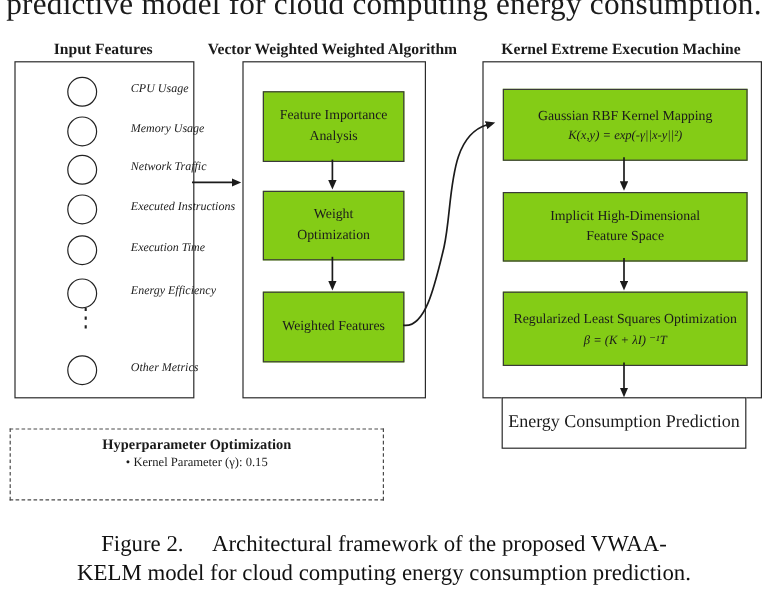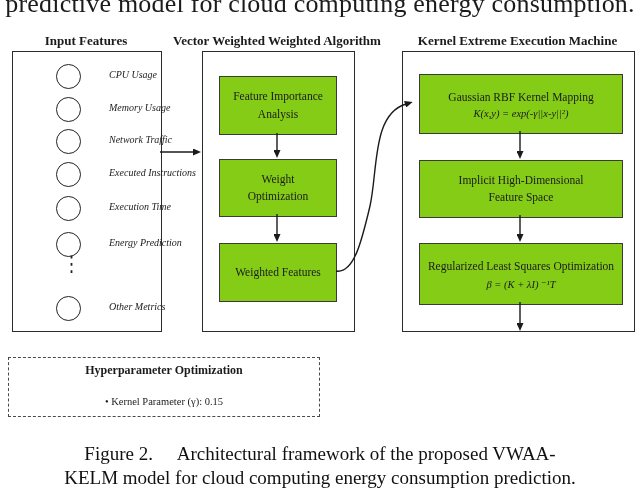--- a/index.html
+++ b/index.html
@@ -59,21 +59,21 @@
     border:1.5px solid #2b2b2b; background:#fff;
     display:flex; align-items:center; justify-content:center;
     font-size:15px; white-space:nowrap;
   }
   
   #hyper-box{
     left:8px; top:357px; width:310px; height:58px;
     border:1.6px dashed #4a4a4a; background:#fff; text-align:center;
   }
   #hyper-title{font-size:12px; font-weight:bold; margin-top:5px;}
-  .hyper-item{font-size:10.5px; margin-top:18px;font-family:Liberation Serif, serif;}
+  .hyper-item{font-size:10.5px; margin-top:2px;font-family:Liberation Serif, serif;}
   
   #caption{
     top:442px; left:0; width:640px; text-align:center;
     font-size:19px; line-height:1.28; color:#111;
   }
   
   #arrows{left:0; top:0; pointer-events:none;}
 </style>
 </head>
 <body>
@@ -91,21 +91,21 @@
     <div class="feature-label" style="top:17px;">CPU Usage</div>
     <div class="feature-circle" style="top:45px;"></div>
     <div class="feature-label" style="top:50px;">Memory Usage</div>
     <div class="feature-circle" style="top:77px;"></div>
     <div class="feature-label" style="top:82px;">Network Traffic</div>
     <div class="feature-circle" style="top:110px;"></div>
     <div class="feature-label" style="top:115px;">Executed Instructions</div>
     <div class="feature-circle" style="top:144px;"></div>
     <div class="feature-label" style="top:149px;">Execution Time</div>
     <div class="feature-circle" style="top:180px;"></div>
-    <div class="feature-label" style="top:185px;">Energy Prediction</div>
+    <div class="feature-label" style="top:185px;">Energy Efficiency</div>
     <div id="feature-ellipsis">⋮</div>
     <div class="feature-circle" style="top:244px;"></div>
     <div class="feature-label" style="top:249px;">Other Metrics</div>
   </div>
 
   <div id="panel-vwaa" class="abs panel">
     <div id="box-fia" class="ibox vbox">
       <div class="ititle">Feature Importance
 Analysis</div>
     </div>
@@ -126,20 +126,21 @@
     <div id="box-rls" class="ibox kbox">
       <div class="ititle">Regularized Least Squares Optimization</div>
       <div class="iformula">β = (K + λI)&nbsp;⁻¹T</div>
     </div>
     <div id="box-implicit" class="ibox kbox">
       <div class="ititle">Implicit High-Dimensional
 Feature Space</div>
     </div>
   </div>
 
+  <div id="box-energy" class="abs">Energy Consumption Prediction</div>
 
   <div id="hyper-box" class="abs">
     <div id="hyper-title">Hyperparameter Optimization</div>
     <div class="hyper-item">• Kernel Parameter (γ): 0.15</div>
   </div>
 
   <svg id="arrows" class="abs" width="640" height="493" viewBox="0 0 640 493">
     <defs>
       <marker id="ah" markerWidth="9" markerHeight="7" refX="1" refY="3.5" orient="auto" markerUnits="userSpaceOnUse">
         <path d="M0,0 L8,3.5 L0,7 z" fill="#1b1b1b"></path>

